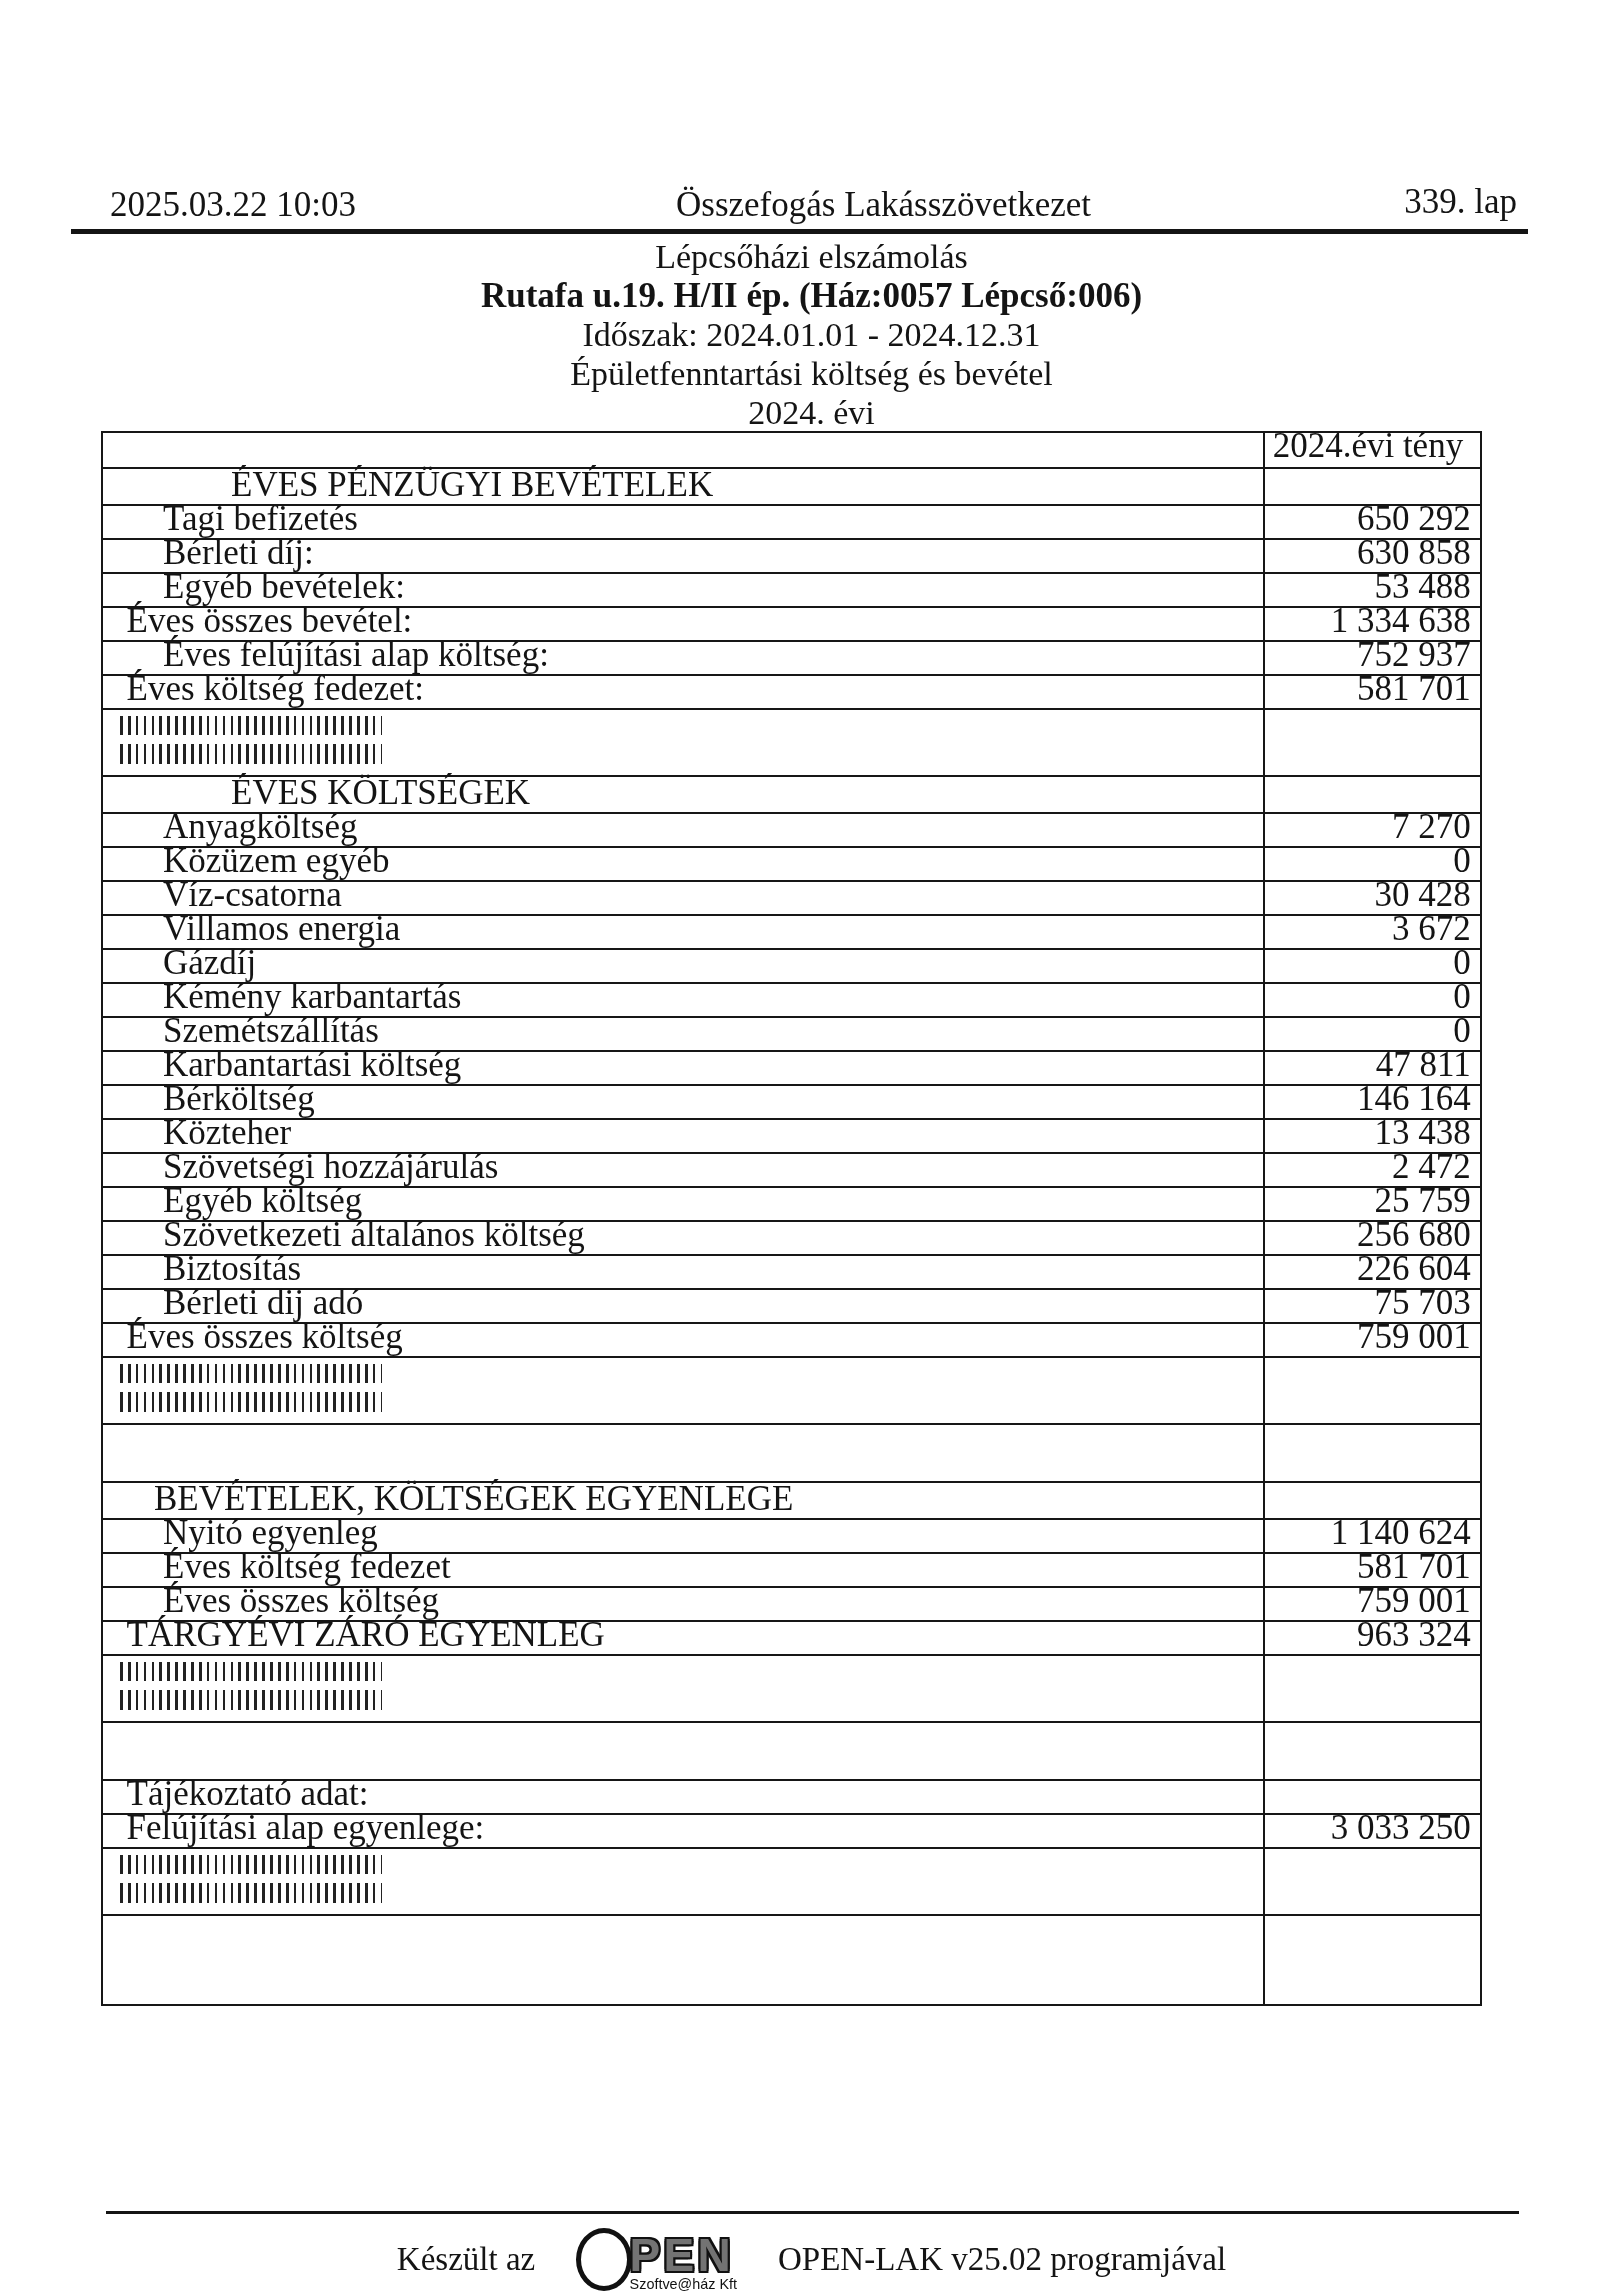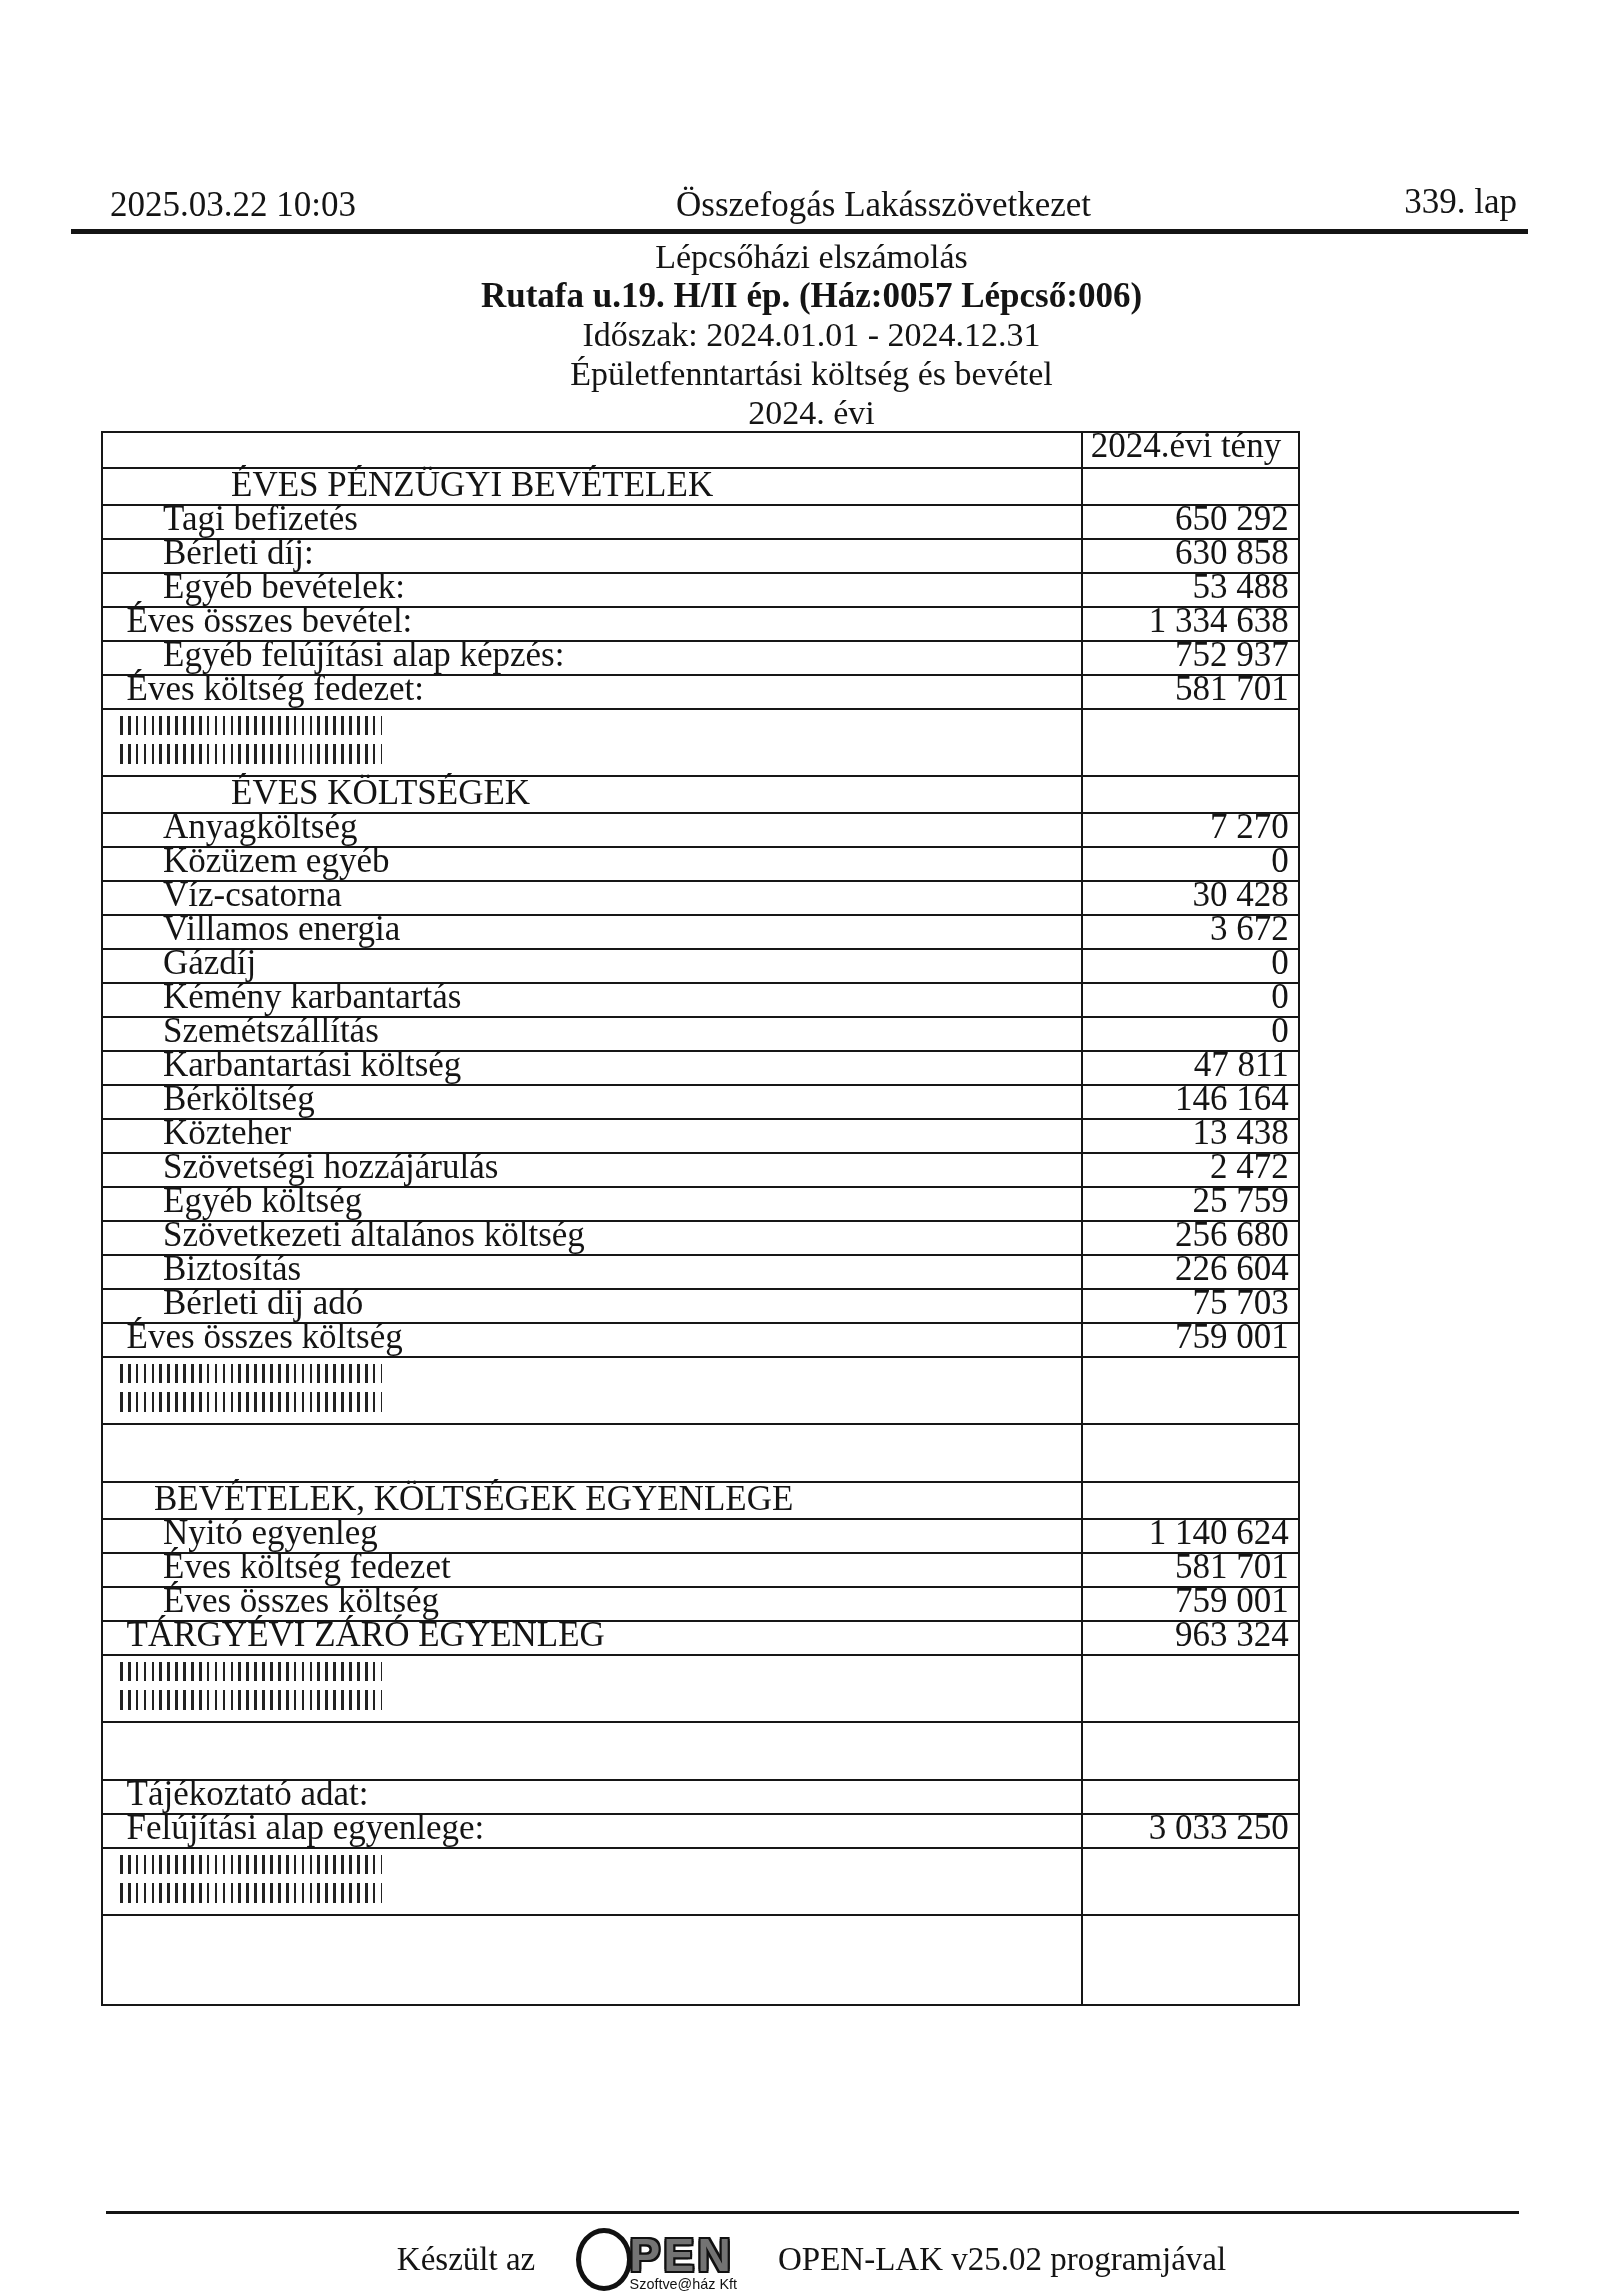--- a/index.html
+++ b/index.html
@@ -11,21 +11,21 @@
   
   .hdr-time{position:absolute;left:110px;top:187px;font-size:35px;line-height:1;}
   .hdr-org{position:absolute;left:144px;right:0;top:187px;text-align:center;font-size:35px;line-height:1;}
   .hdr-page{position:absolute;right:106px;top:184px;font-size:35px;line-height:1;}
   .hdr-rule{position:absolute;left:71px;top:229px;width:1457px;height:4.6px;background:#141414;}
   
   .titles{position:absolute;left:0;right:0;top:237px;text-align:center;font-size:34px;line-height:39px;}
   .titles .bold{font-weight:bold;font-size:35px;}
   
   .tbl{
-    position:absolute;left:101px;top:431px;width:1199px;
+    position:absolute;left:101px;top:431px;width:1381px;
     border:2.6px solid #161616;font-size:35px;line-height:1;box-sizing:border-box;
   }
   .trow{display:flex;border-bottom:2.6px solid #161616;box-sizing:border-box;}
   .tbl > .trow:last-child, .tbody > .trow:last-child{border-bottom:none;}
   .cell{box-sizing:border-box;display:flex;align-items:flex-end;overflow:visible;}
   .lab{flex:1 1 auto;padding-bottom:2px;}
   .val{flex:0 0 217px;width:217px;border-left:2.6px solid #161616;justify-content:flex-end;padding-right:9.2px;padding-bottom:2px;}
   .r-head{height:36px;}
   .r-head .val{justify-content:center;padding-bottom:3.9px;}
   .r-sect{height:37px;}
@@ -91,21 +91,21 @@
         </div>
         <div class="trow r-item ind-1">
           <div class="cell lab">Egyéb bevételek:</div>
           <div class="cell val">53 488</div>
         </div>
         <div class="trow r-item ind-0">
           <div class="cell lab">Éves összes bevétel:</div>
           <div class="cell val">1 334 638</div>
         </div>
         <div class="trow r-item ind-1">
-          <div class="cell lab">Egyéb felújítási alap képzés:</div>
+          <div class="cell lab">Éves felújítási alap költség:</div>
           <div class="cell val">752 937</div>
         </div>
         <div class="trow r-item ind-0">
           <div class="cell lab">Éves költség fedezet:</div>
           <div class="cell val">581 701</div>
         </div>
         <div class="trow r-stripes">
           <div class="cell lab">
             <div class="stripe"></div>
             <div class="stripe"></div>

